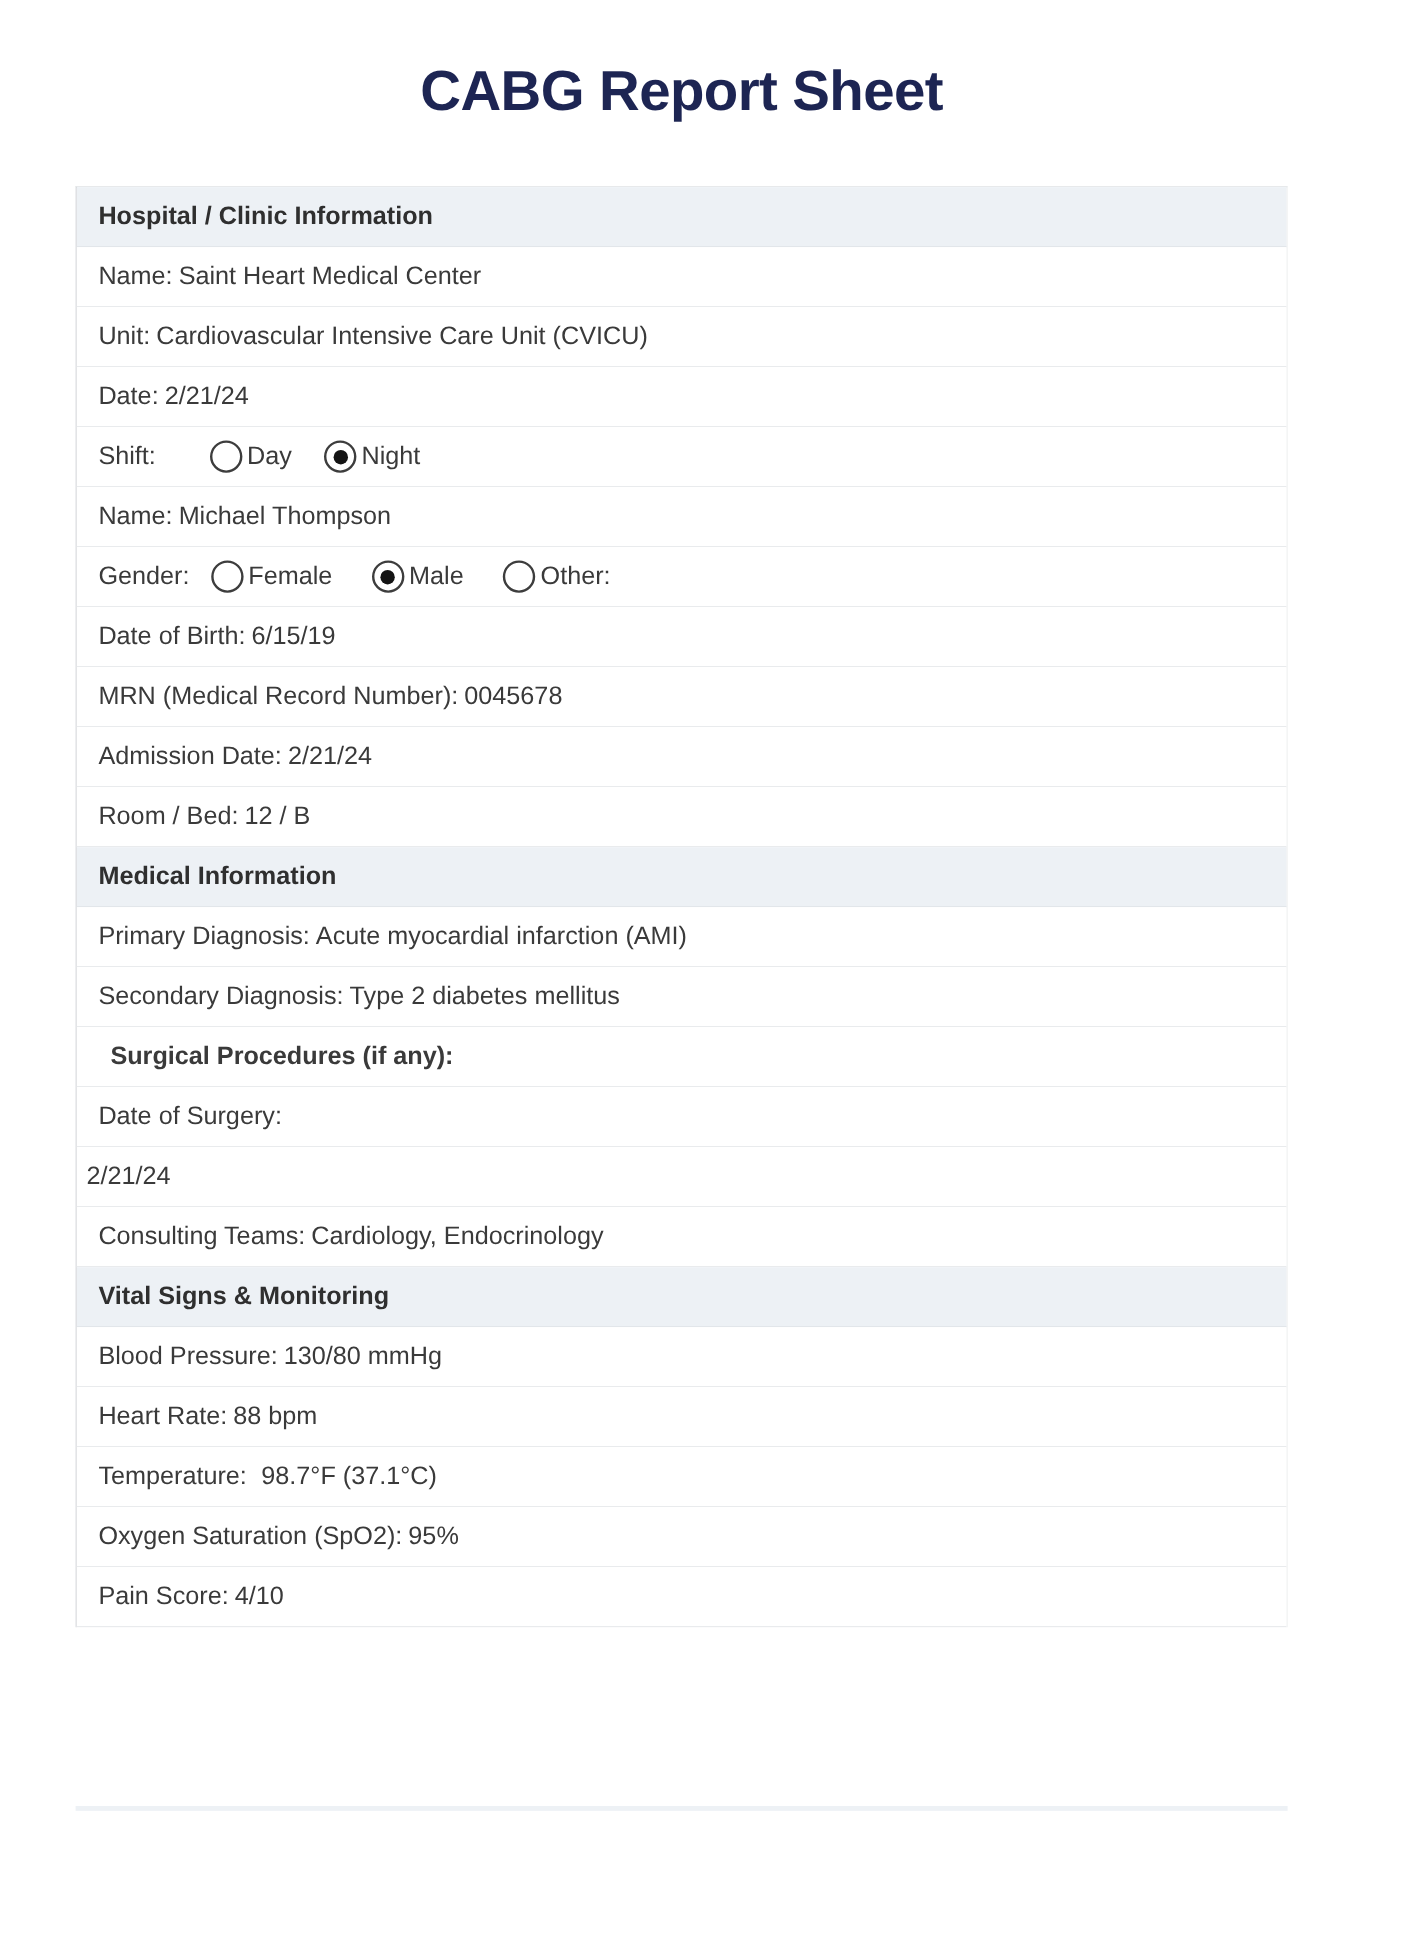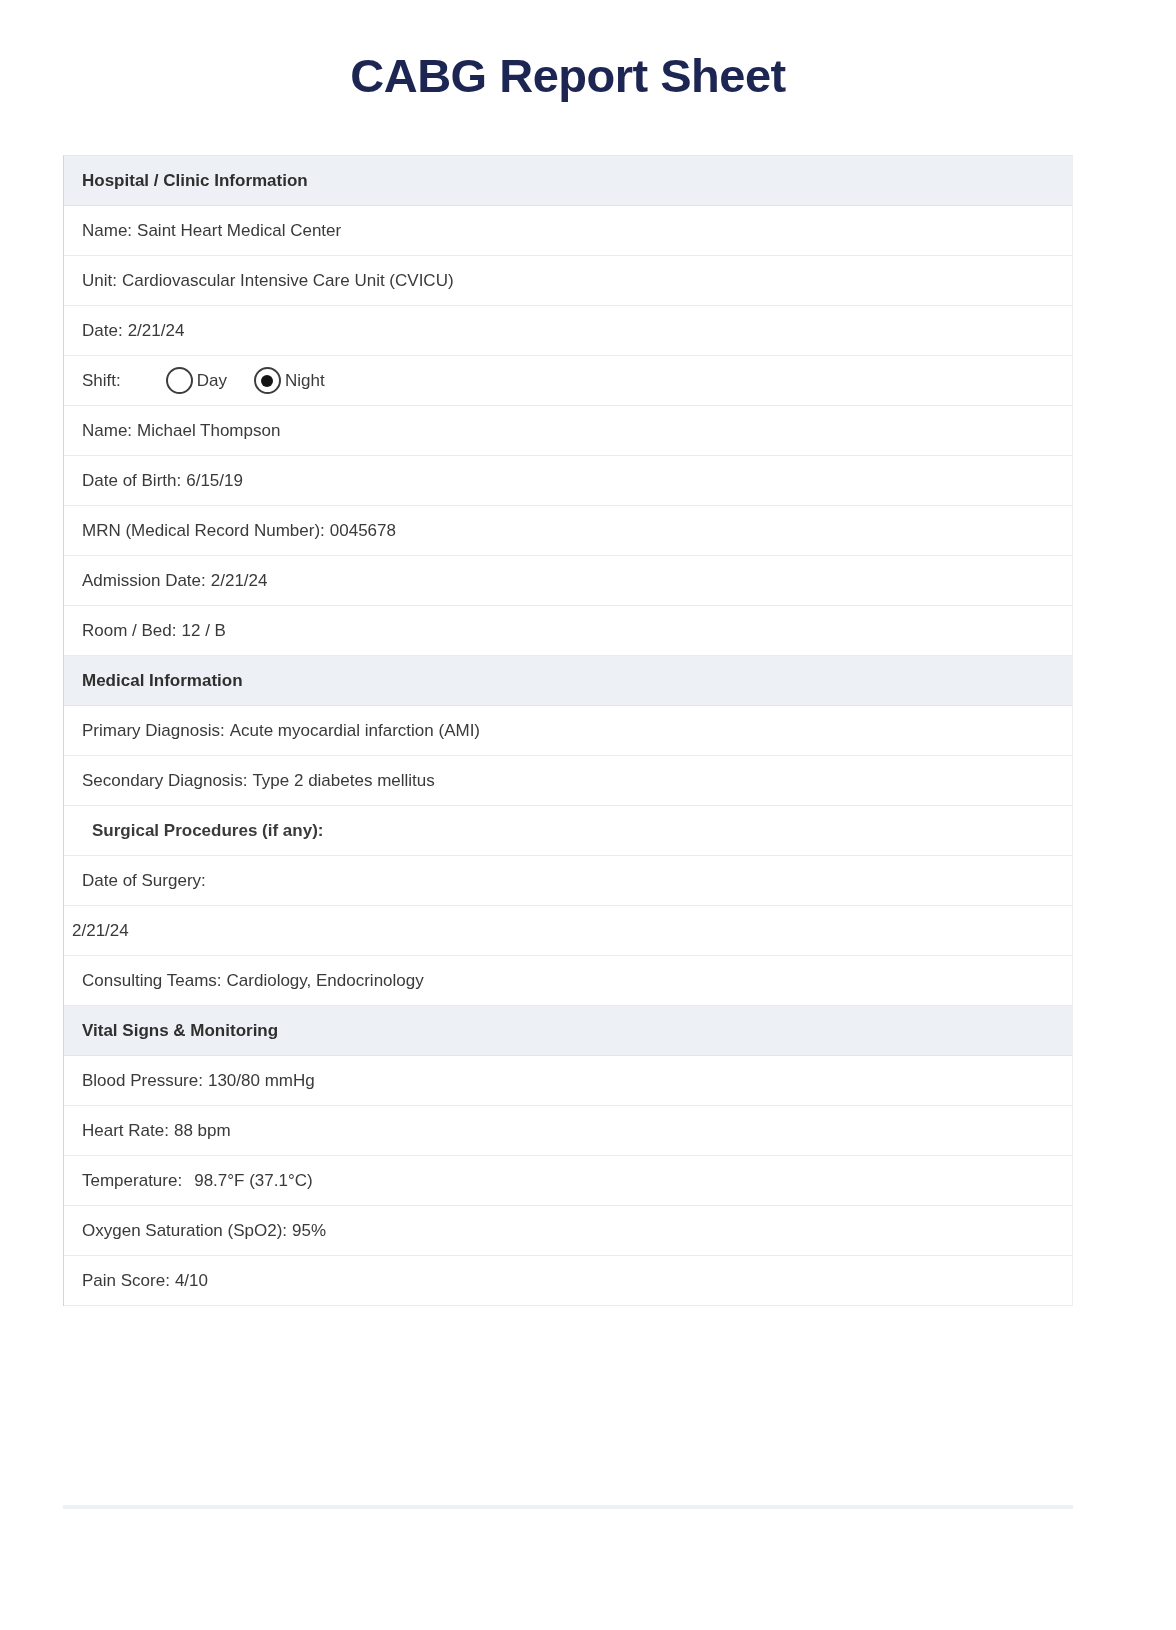--- a/index.html
+++ b/index.html
@@ -32,21 +32,21 @@
     background:#ffffff;
   }
   .row {
     box-sizing:border-box;
     height:50px;
     display:flex;
     align-items:center;
     padding:0 16px 0 18px;
     border-bottom:1px solid #e9ebed;
     background:#ffffff;
-    font-size:17px;
+    font-size:21px;
     color:#3a3a3a;
     white-space:nowrap;
     overflow:hidden;
   }
   .row.section {
     background:#edf1f5;
     border-bottom:1px solid #e2e6ea;
     font-weight:bold;
     color:#2f2f2f;
   }
@@ -120,20 +120,35 @@
       <span class="radio checked"></span>
       <span class="radio-label">Night</span>
     </span>
   </div>
 
   <div class="row">
     <span class="lbl">Name:</span>
     <span class="val">Michael Thompson</span>
   </div>
   <div class="row">
+    <span class="lbl">Gender:</span>
+    <span class="radio-item ml-18">
+      <span class="radio"></span>
+      <span class="radio-label">Female</span>
+    </span>
+    <span class="radio-item ml-33">
+      <span class="radio checked"></span>
+      <span class="radio-label">Male</span>
+    </span>
+    <span class="radio-item ml-33">
+      <span class="radio"></span>
+      <span class="radio-label">Other:</span>
+    </span>
+  </div>
+  <div class="row">
     <span class="lbl">Date of Birth:</span>
     <span class="val">6/15/19</span>
   </div>
   <div class="row">
     <span class="lbl">MRN (Medical Record Number):</span>
     <span class="val">0045678</span>
   </div>
   <div class="row">
     <span class="lbl">Admission Date:</span>
     <span class="val">2/21/24</span>

